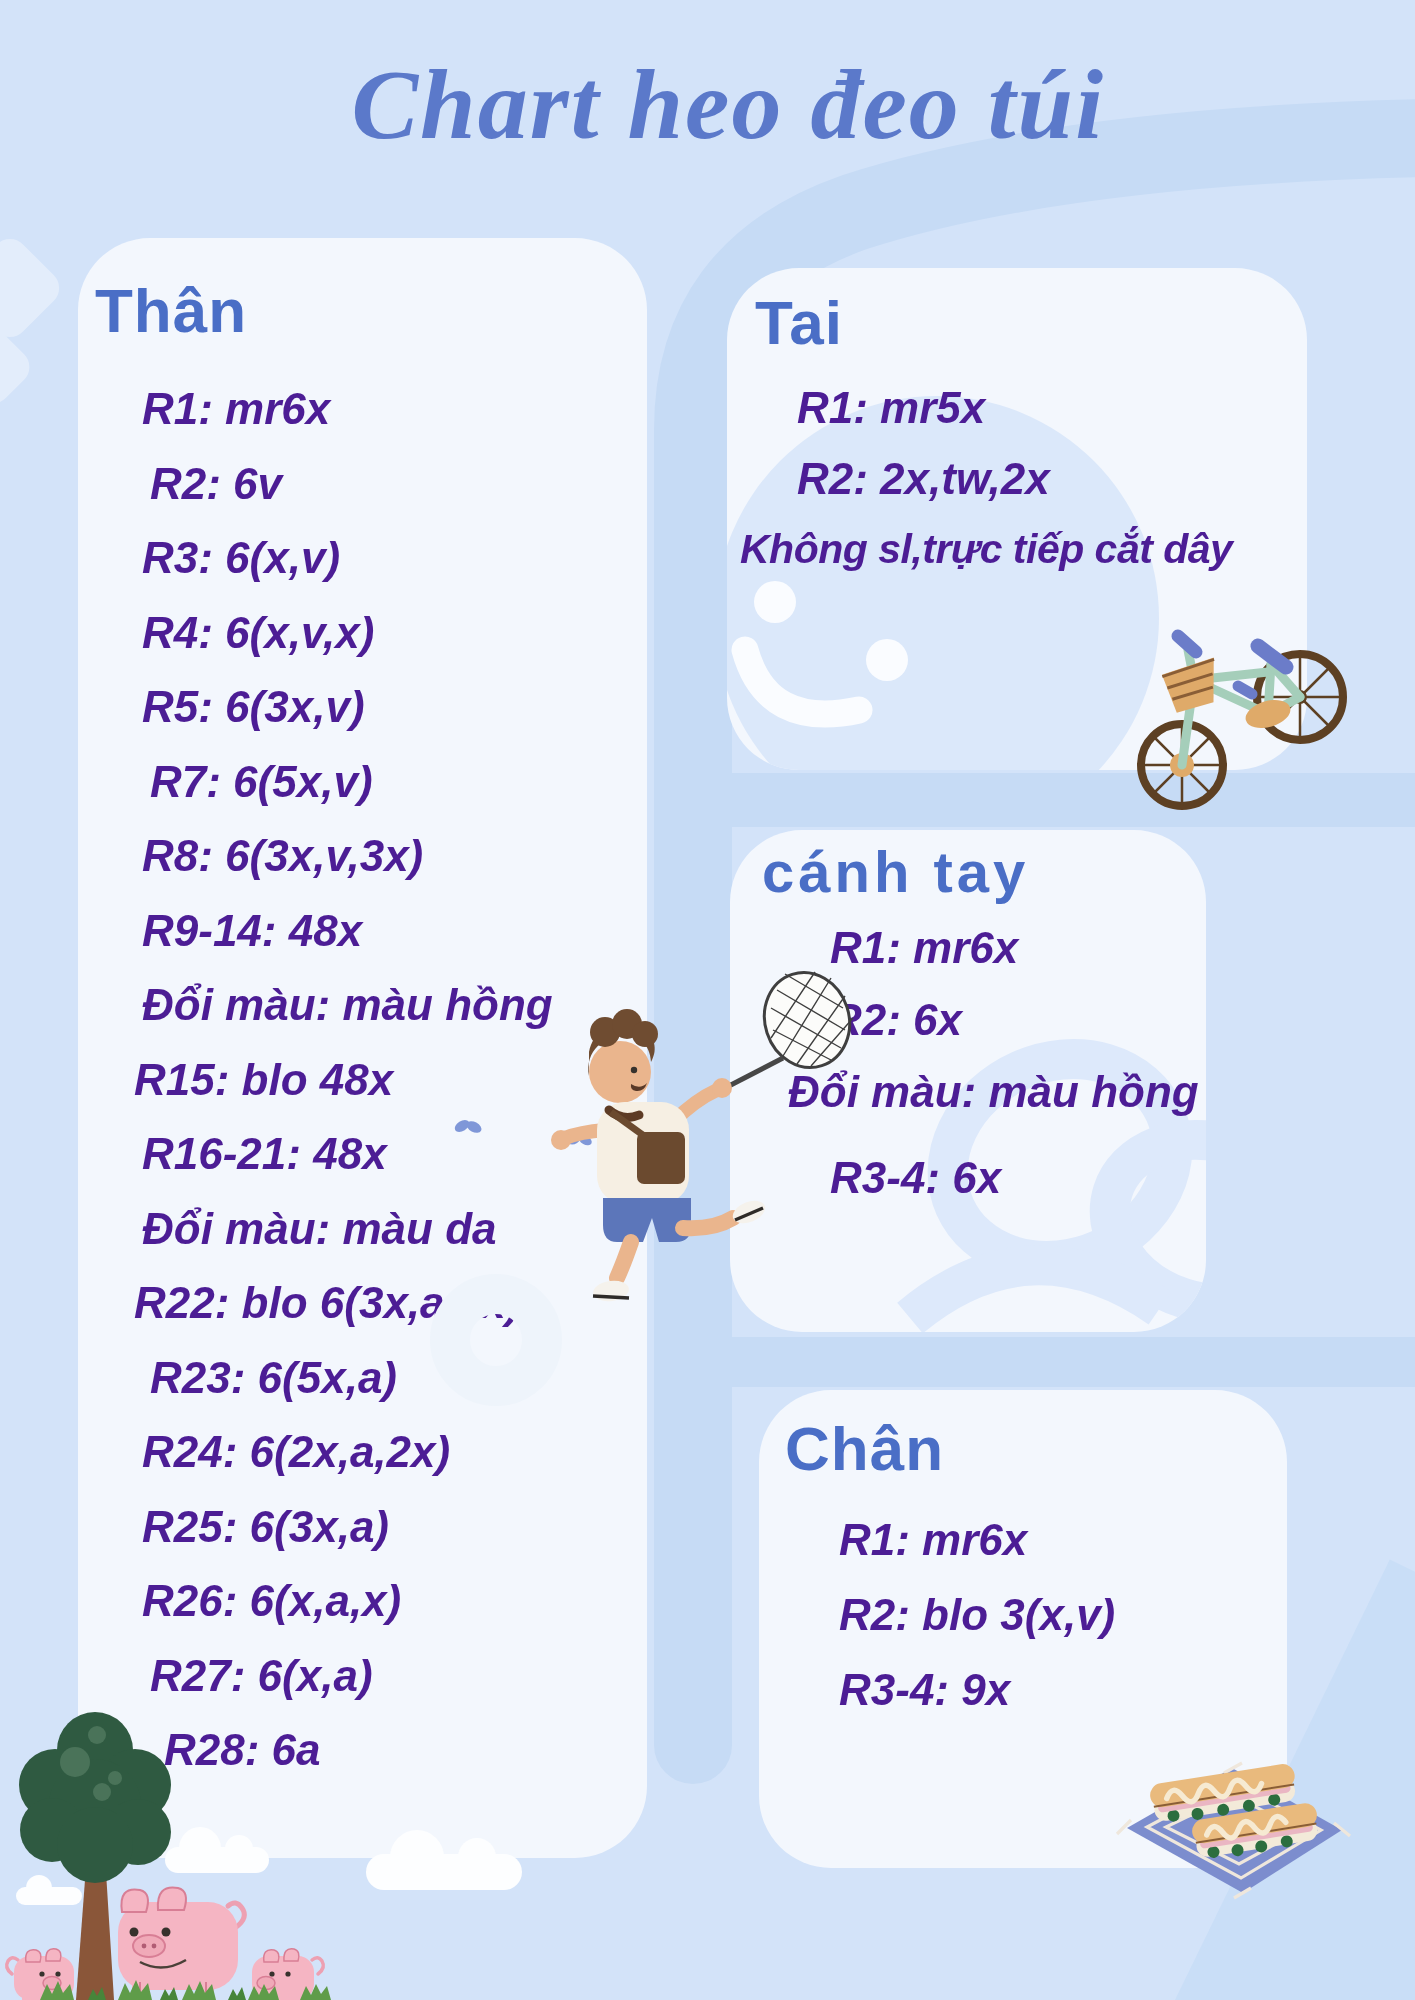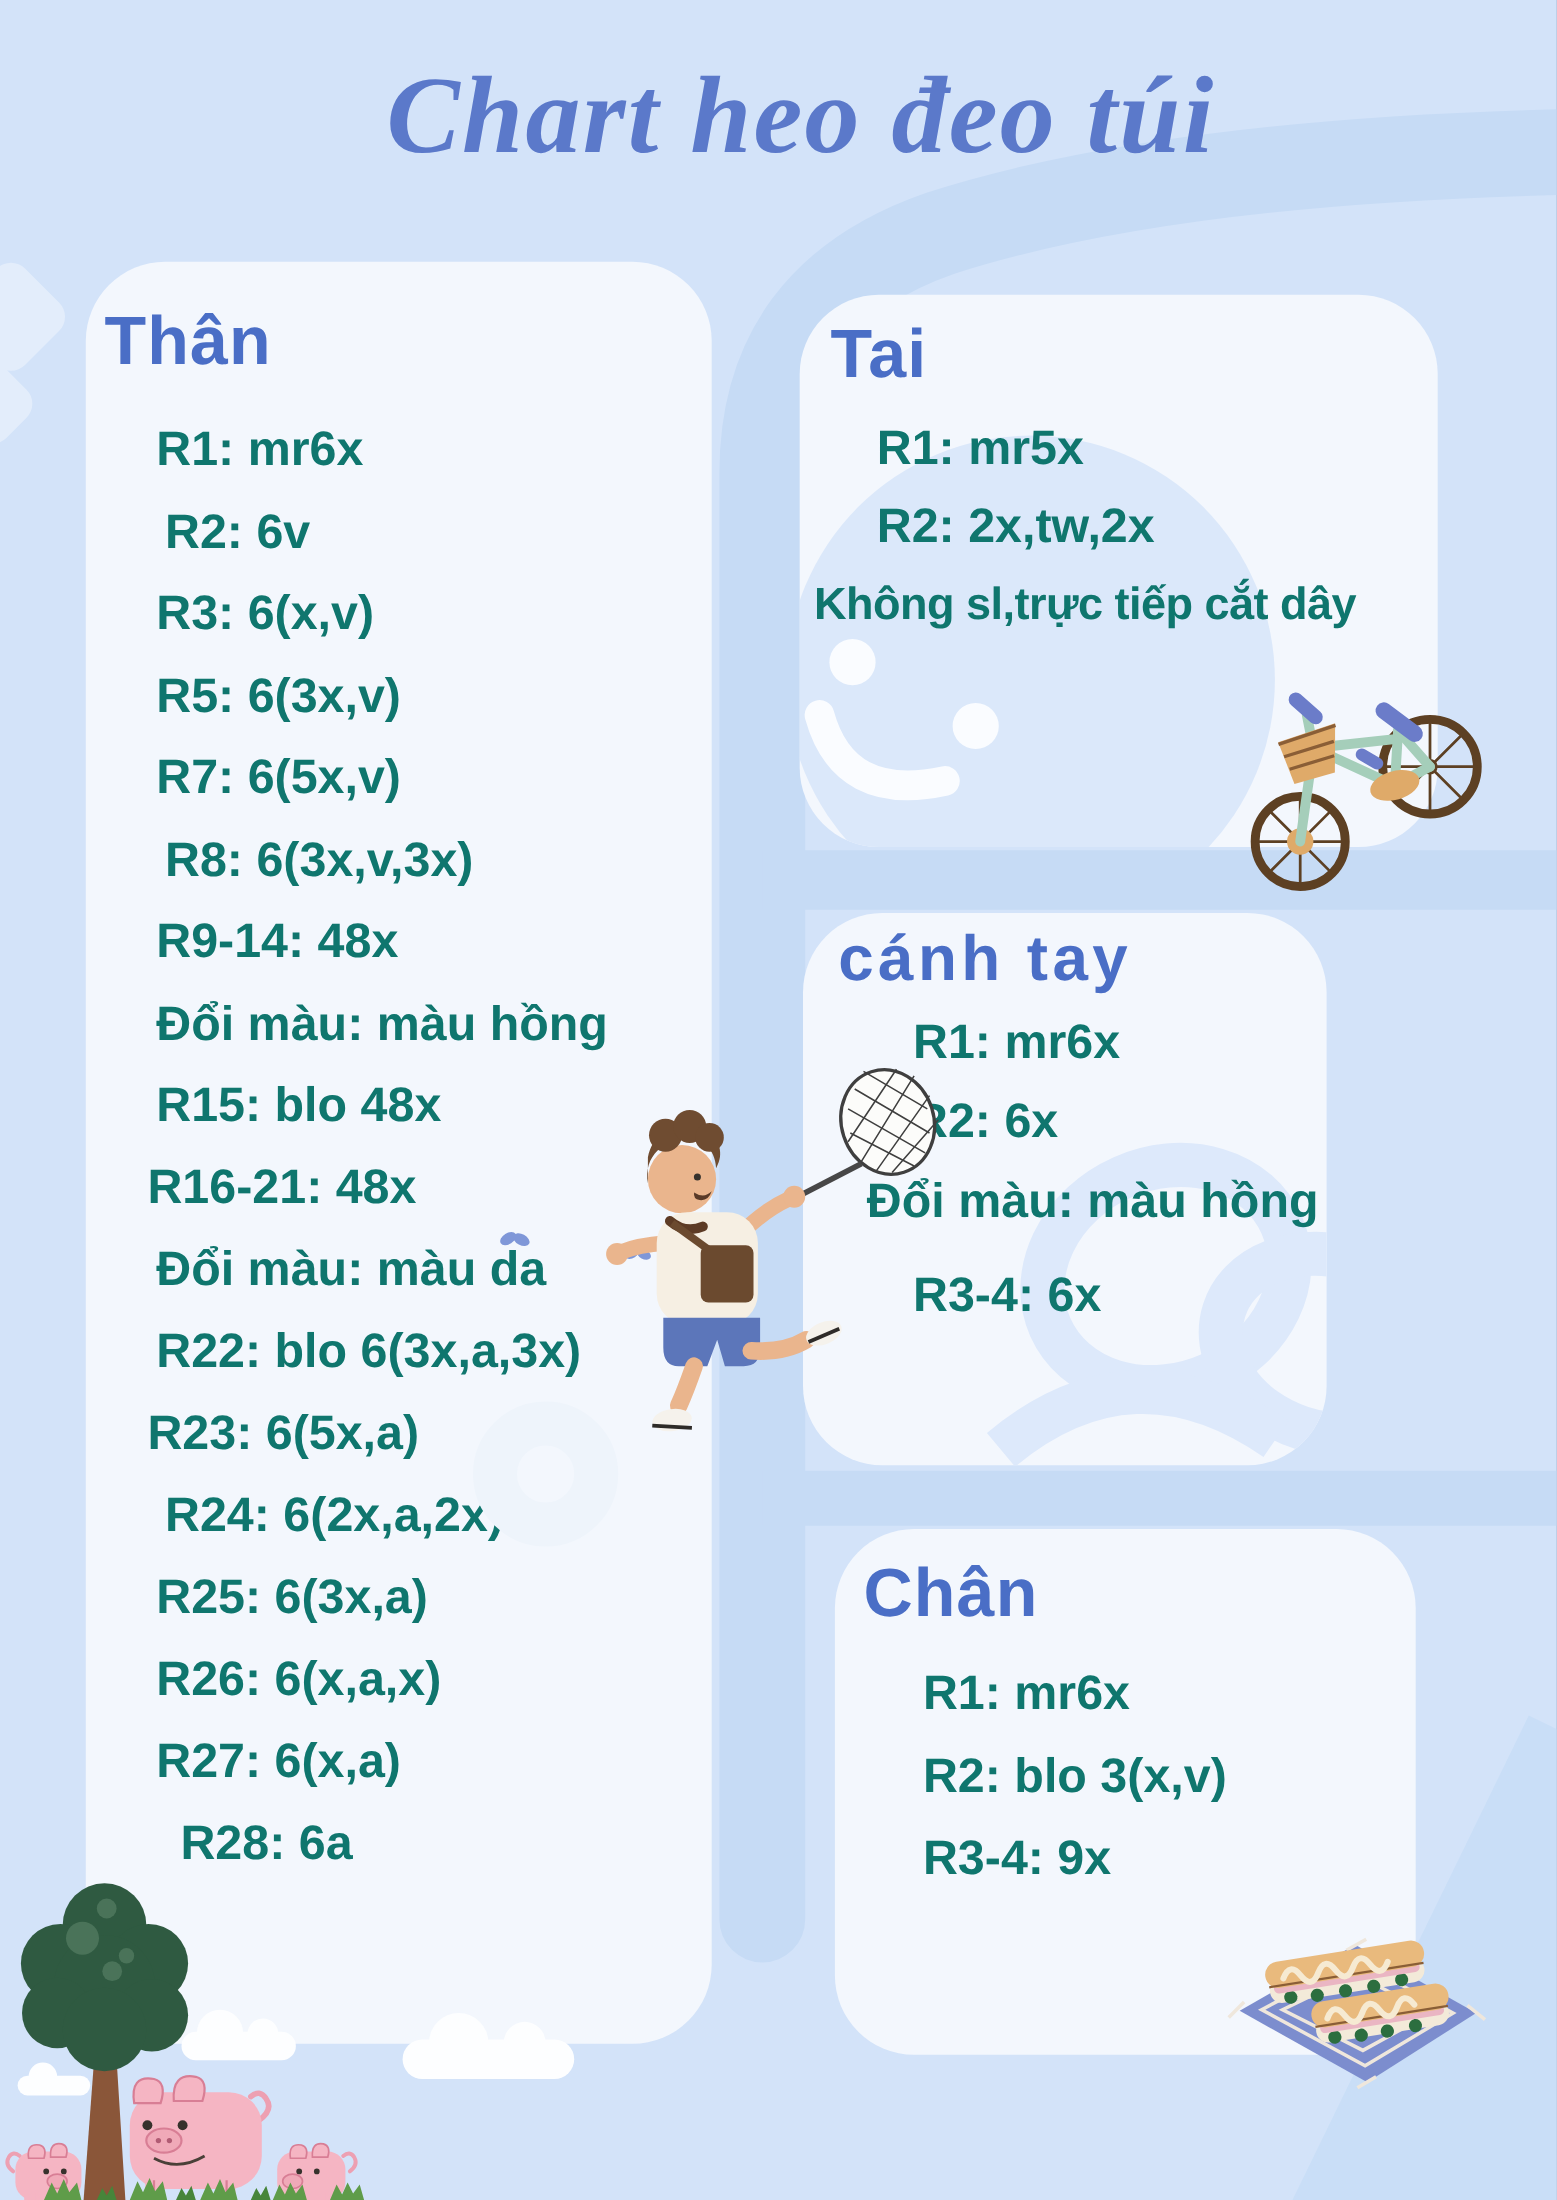--- a/index.html
+++ b/index.html
@@ -42,21 +42,21 @@
   .card-chan    { left:730px; top:1390px; width:528px; height:478px;margin-left:29px; }
 
   .card-heading { position:absolute; margin:0; font-weight:bold; color:#4a6ec6;
     font-size:62px; line-height:1.05; letter-spacing:1px; z-index:2; }
   .card-than    .card-heading { left:17px; top:40px;text-align:center; }
   .card-tai     .card-heading { left:28px; top:22px; }
   .card-canhtay .card-heading { left:32px; top:12px; font-size:58px; letter-spacing:4px; }
   .card-chan    .card-heading { left:26px; top:26px; }
 
   .rows { list-style:none; margin:0; padding:0; position:absolute; left:0; right:0; z-index:2; }
-  .rows li { font-weight:bold; color:#0f766e; font-size:44px; white-space:nowrap; }
+  .rows li { font-weight:bold; color:#4c1d95; font-size:44px; white-space:nowrap;font-style:italic; }
   .card-than .rows { top:134px; }
   .card-than .rows li { height:74.5px; line-height:74.5px; margin-left:64px; }
   .card-than .rows li:nth-child(4n+2) { margin-left:72px; }
   .card-than .rows li:nth-child(10), .card-than .rows li:nth-child(13) { margin-left:56px; }
   .card-than .rows li:last-child { margin-left:86px; }
   .card-tai .rows { top:104px; }
   .card-tai .rows li { height:71px; line-height:71px; margin-left:70px; }
   .card-tai .rows li:nth-child(3) { margin-left:13px; font-size:41px; letter-spacing:-0.5px; }
   .card-canhtay .rows { top:82px; }
   .card-canhtay .rows li { height:72px; line-height:72px; margin-left:100px; }
@@ -93,20 +93,21 @@
   <div class="swirl"></div>
 
   <h1 class="title">Chart heo đeo túi</h1>
 
   <section class="card card-than">
     <h2 class="card-heading">Thân</h2>
     <ul class="rows">
         <li>R1: mr6x</li>
         <li>R2: 6v</li>
         <li>R3: 6(x,v)</li>
+        <li>R4: 6(x,v,x)</li>
         <li>R5: 6(3x,v)</li>
         <li>R7: 6(5x,v)</li>
         <li>R8: 6(3x,v,3x)</li>
         <li>R9-14: 48x</li>
         <li>Đổi màu: màu hồng</li>
         <li>R15: blo 48x</li>
         <li>R16-21: 48x</li>
         <li>Đổi màu: màu da</li>
         <li>R22: blo 6(3x,a,3x)</li>
         <li>R23: 6(5x,a)</li>

